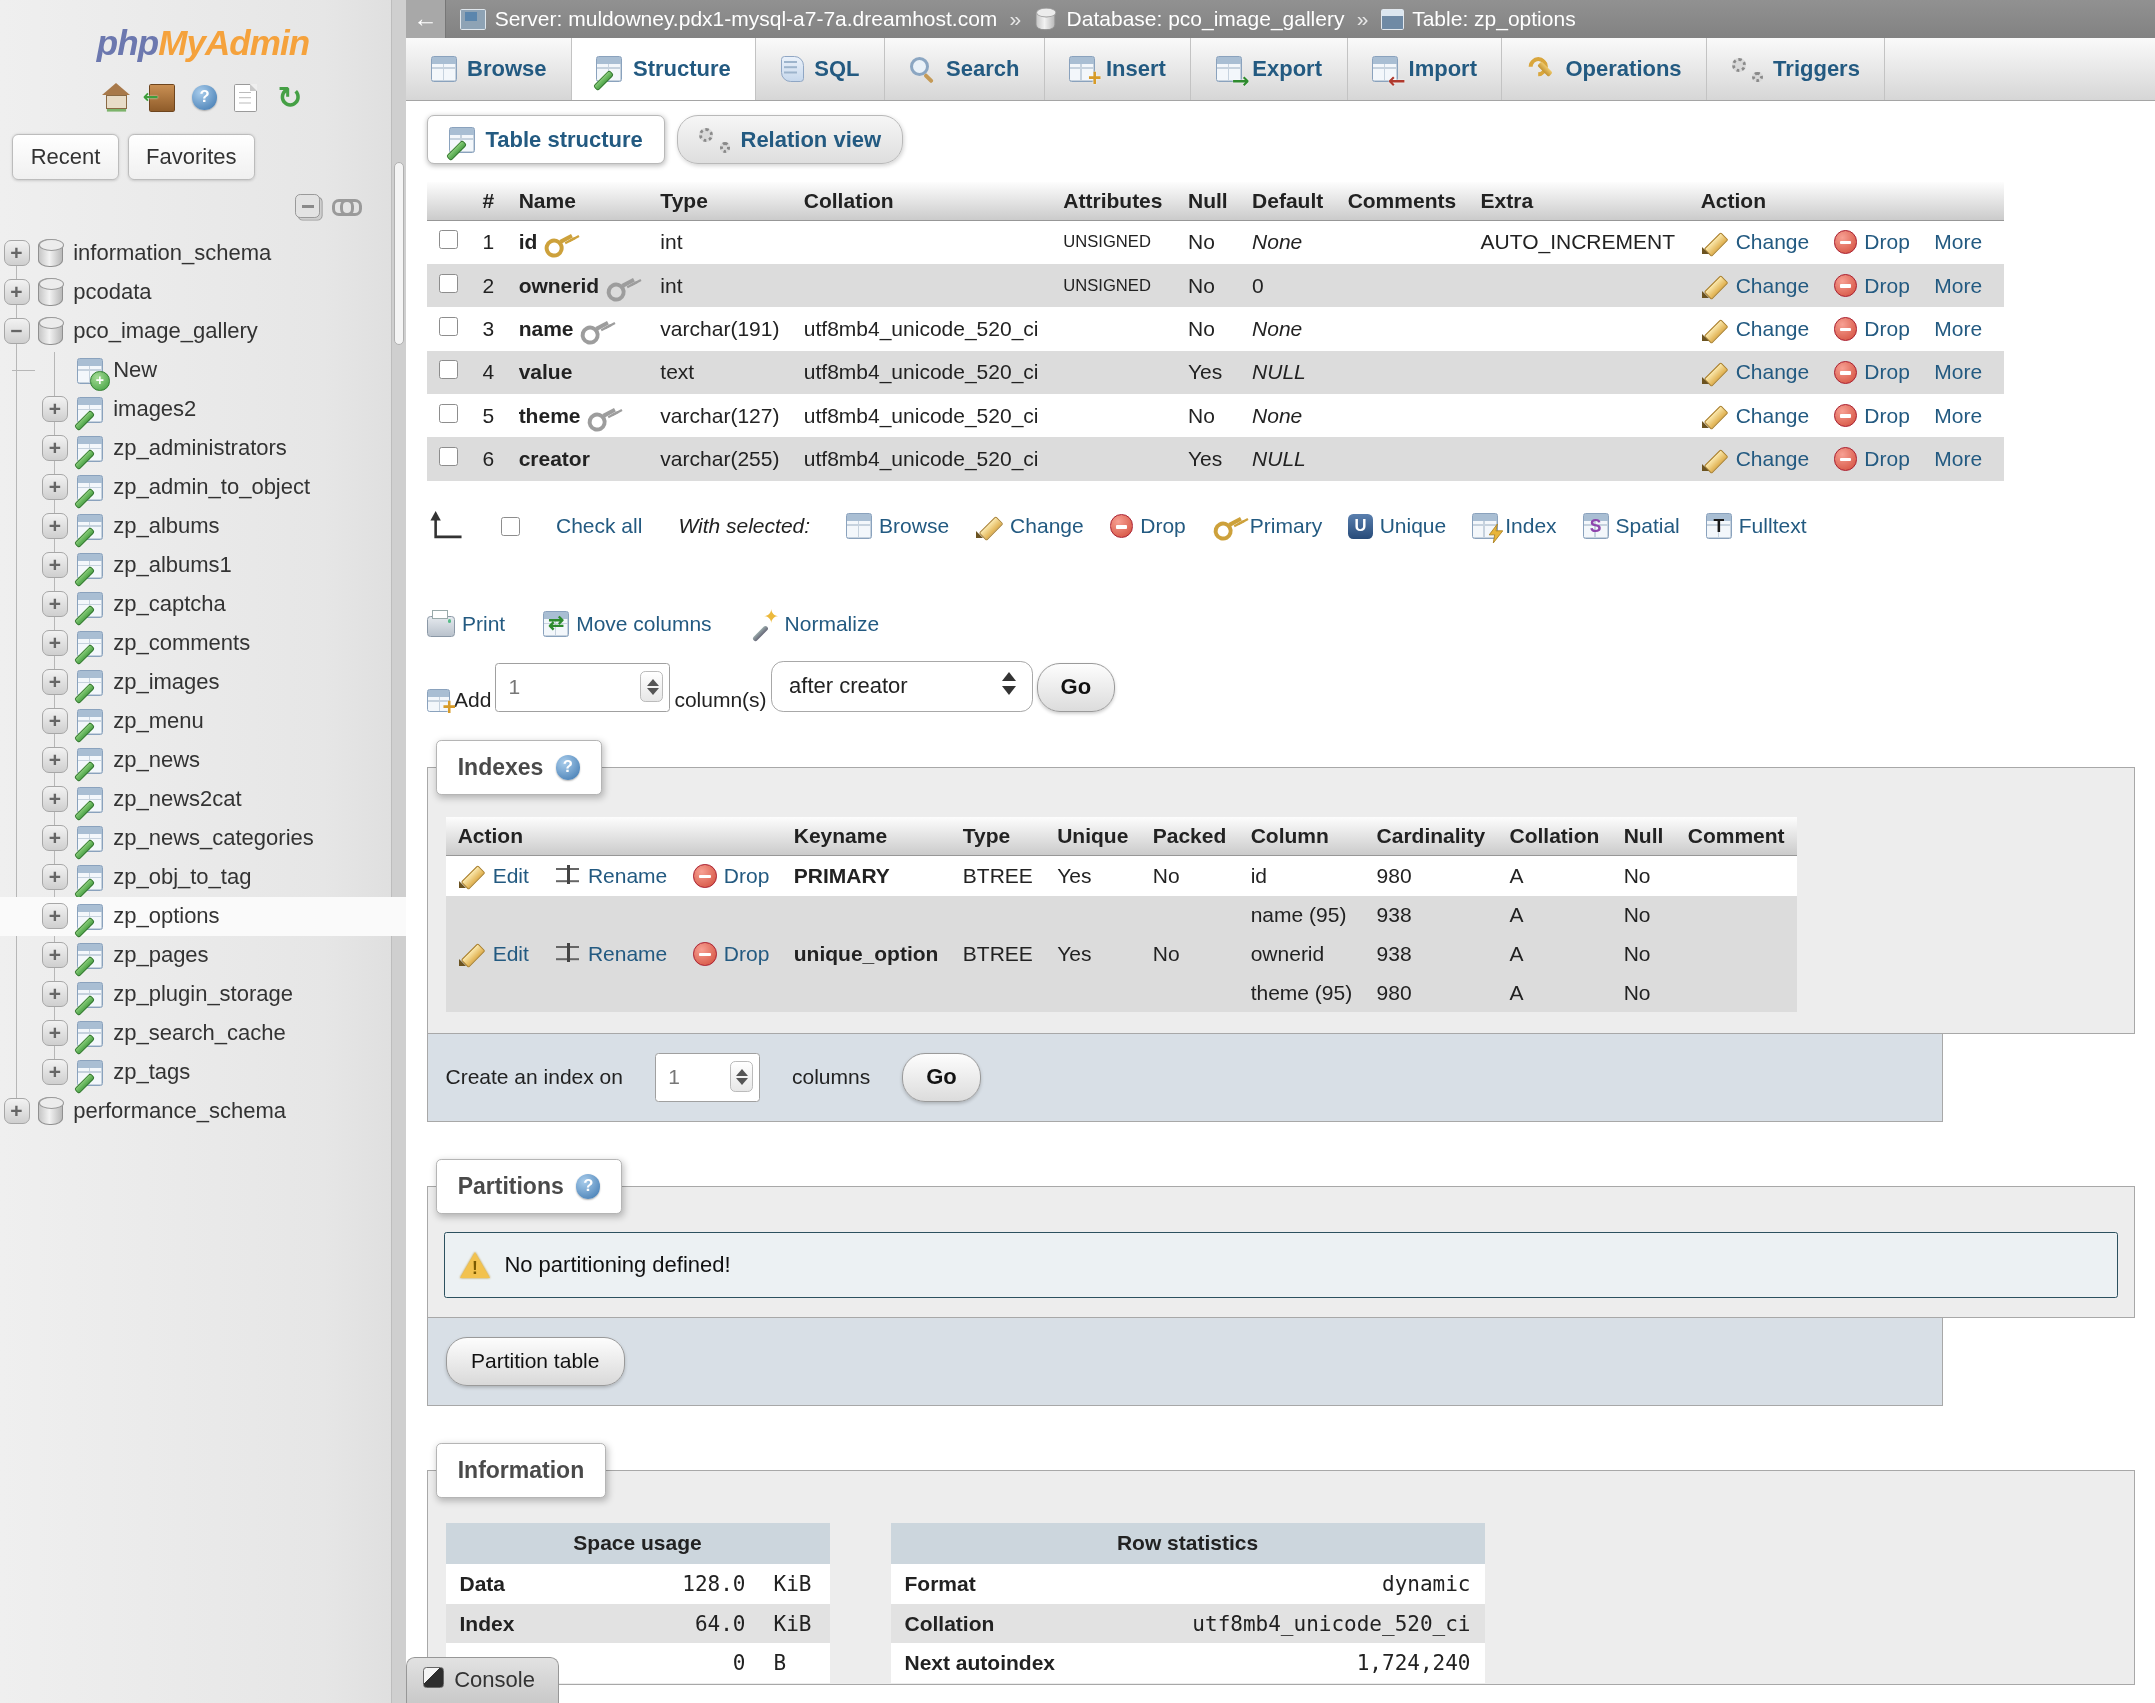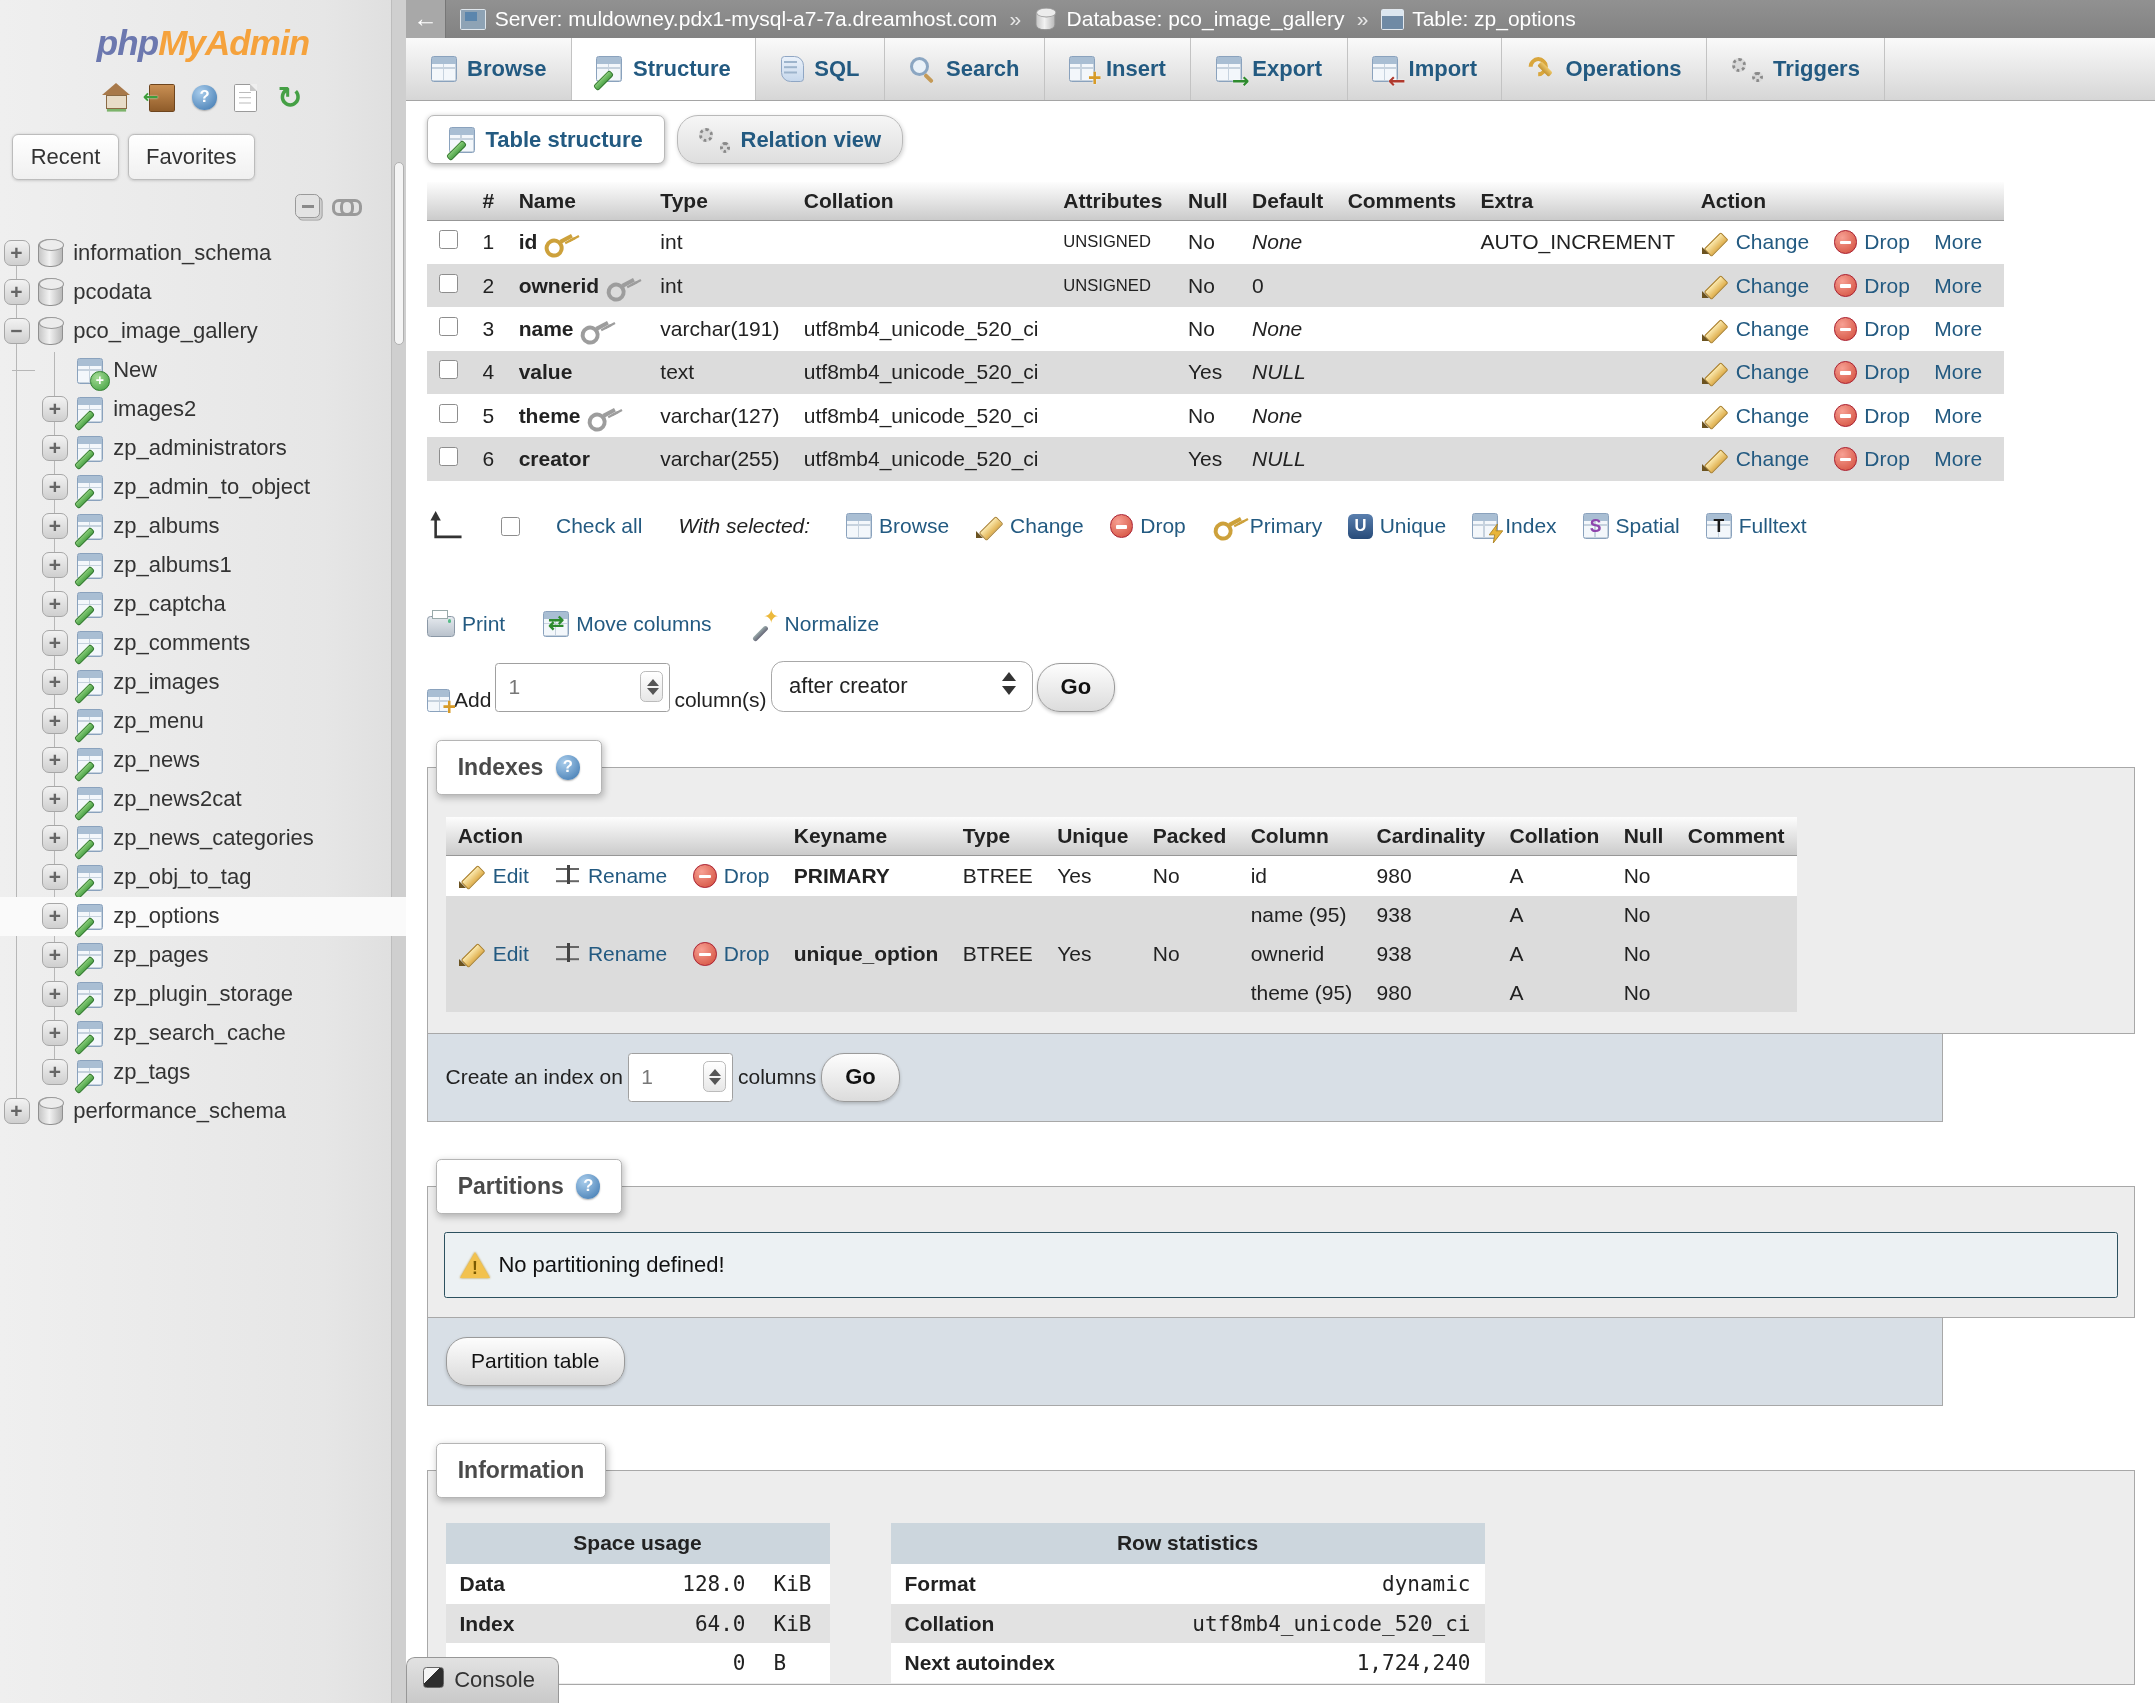--- a/index.html
+++ b/index.html
@@ -97,33 +97,33 @@
     border:1.3px solid #9a9a9a; background:linear-gradient(#fdfdfd,#dcdcdc); box-shadow:0 1.7px 3.5px rgba(0,0,0,.2); cursor:pointer; }
 
   .section-tab { position:relative; z-index:2; display:inline-flex; align-items:center; gap:12.2px;
     background:#fff; border:0.9px solid #b5b5b5; border-radius:5.2px; padding:13px 21px; font-size:23px; font-weight:bold;
     color:#4a4a4a; box-shadow:1.7px 2.6px 7px rgba(0,0,0,.25); margin-left:8.7px; }
   .fieldset { position:relative; z-index:1; border:0.9px solid #a8a8a8; background:#ededed; width:1708px; }
   .fs-indexes { margin-top:-28px; padding:49px 17.5px 21px 17.5px; }
   .fs-part { margin-top:-28px; padding:45px 15.7px 19px 15.7px; }
   .fs-info { margin-top:-28px; padding:52px 17.5px 21px 17.5px; height:215px; display:flex; gap:61px; align-items:flex-start; }
   .tblFooters { width:1516px; border:0.9px solid #a8a8a8; border-top:none; background:#d8dfe6; padding:19px 17.5px; display:flex;
-    align-items:center; gap:5px; font-size:21px; }
+    align-items:center; gap:32px; font-size:21px; }
 
   .ind-sec { margin-top:28px; } .part-sec { margin-top:37px; } .info-sec { margin-top:37px; }
 
   table.idx { border-collapse:collapse; width:1349px; font-size:21px; background:#fff; }
   table.idx th { background:linear-gradient(#fdfdfd,#cbcbcb); text-align:left; font-weight:bold; padding:7px 12.2px;
     border-bottom:0.9px solid #979797; white-space:nowrap; }
   table.idx td { padding:7px 12.2px; white-space:nowrap; }
   table.idx tr.dark td { background:#dcdcdc; }
   table.idx td.hl { background:#fff; }
   .idx-acts { display:flex; gap:26px; align-items:center; }
 
-  .warnbox { display:flex; align-items:center; gap:8px; background:#ecf1f3; border:1.7px solid #2c515f; border-radius:2.6px;
+  .warnbox { display:flex; align-items:center; gap:14px; background:#ecf1f3; border:1.7px solid #2c515f; border-radius:2.6px;
     padding:19px 15.7px; font-size:22px; color:#111; }
 
   button.pillbtn { font:21px "Liberation Sans",sans-serif; color:#111; padding:11.4px 24.5px; border-radius:21px;
     border:1.3px solid #9a9a9a; background:linear-gradient(#fdfdfd,#d9d9d9); box-shadow:0 1.7px 3.5px rgba(0,0,0,.2); cursor:pointer; }
 
   table.info { border-collapse:collapse; font-size:21px; }
   table.info th { background:#ccd6dd; font-weight:bold; padding:8.7px 8.7px; text-align:center; }
   table.info td { padding:7.9px 14px; }
   table.info tr.g td { background:#e2e2e2; }
   table.info tr.w td { background:#fff; }

